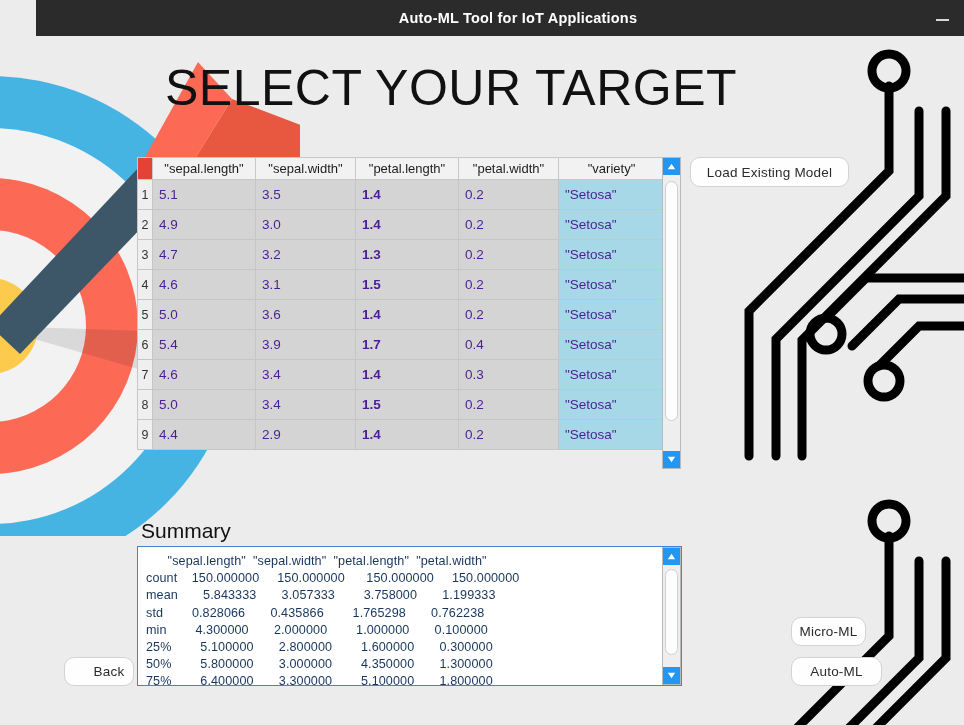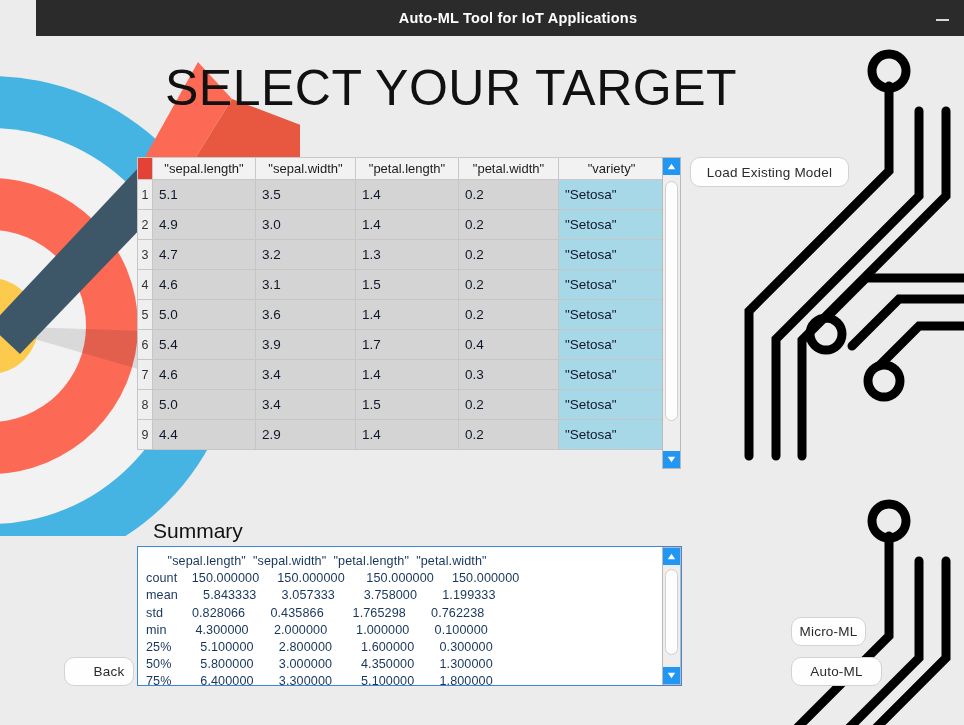--- a/index.html
+++ b/index.html
@@ -86,51 +86,51 @@
     font-size: 13px; color: #1c1c1c;
   }
   .dtable th {
     height: 22px; background: #f2f2f2; border: 1px solid #c8c8c8;
     font-weight: normal; font-size: 13px; color: #1c1c1c; text-align: center;
     padding: 0 2px;
   }
   .dtable th.idx-h { width: 15px; background: #e34234; border: 1px solid #c8c8c8; }
   .dtable td {
     height: 30px; border: 1px solid #c6c6c6; padding: 0 0 0 6px;
-    background: #d4d4d4; font-size: 13.5px; color: #0f172a;
+    background: #d4d4d4; font-size: 13.5px; color: #4c1d95;
     overflow: hidden; white-space: nowrap;
   }
   .dtable td.idx {
     width: 15px; background: #efefef; text-align: center; padding: 0;
     font-size: 12.5px; color: #333;
   }
   .dtable td.target-col { background: #a7d8e8; }
   .col-a { width: 103px; } .col-b { width: 100px; }
-  .col-c { width: 103px; } .col-d { width: 100px; } .col-e { width: 106px; }
+  .col-c { width: 103px; font-weight: bold; } .col-d { width: 100px; } .col-e { width: 106px; }
 
   
   .sbar {
     position: absolute; width: 19px; background: #efeeee;
     border: 1px solid #b9b9b9; display: flex; flex-direction: column;
     align-items: center; justify-content: space-between;
   }
   .sbar-btn {
     width: 17px; height: 17px; background: #2196f3; flex: none;
     display: flex; align-items: center; justify-content: center; cursor: pointer;
   }
   .sbar-track { flex: 1; width: 100%; position: relative; }
   .sbar-thumb {
     position: absolute; left: 2px; width: 13px; background: #fdfdfd;
     border: 1px solid #cfcfcf; border-radius: 7px; cursor: pointer;
   }
 
   
   .summary-title {
     position: absolute; left: 141px; top: 519px;
-    font-size: 21px; color: #111; font-weight: 400; margin-left: 12px;
+    font-size: 21px; color: #111; font-weight: 400;
   }
   .summary-box {
     position: absolute; left: 137px; top: 546px; width: 545px; height: 140px;
     background: #fff; border: 1px solid #3f85d8; overflow: hidden;
   }
   .summary-pre {
     position: absolute; left: 8px; top: 6px;
     font-family: "Liberation Sans", sans-serif;
     font-size: 12.6px; color: #17365d; line-height: 17.2px;
     white-space: pre; letter-spacing: .1px;

